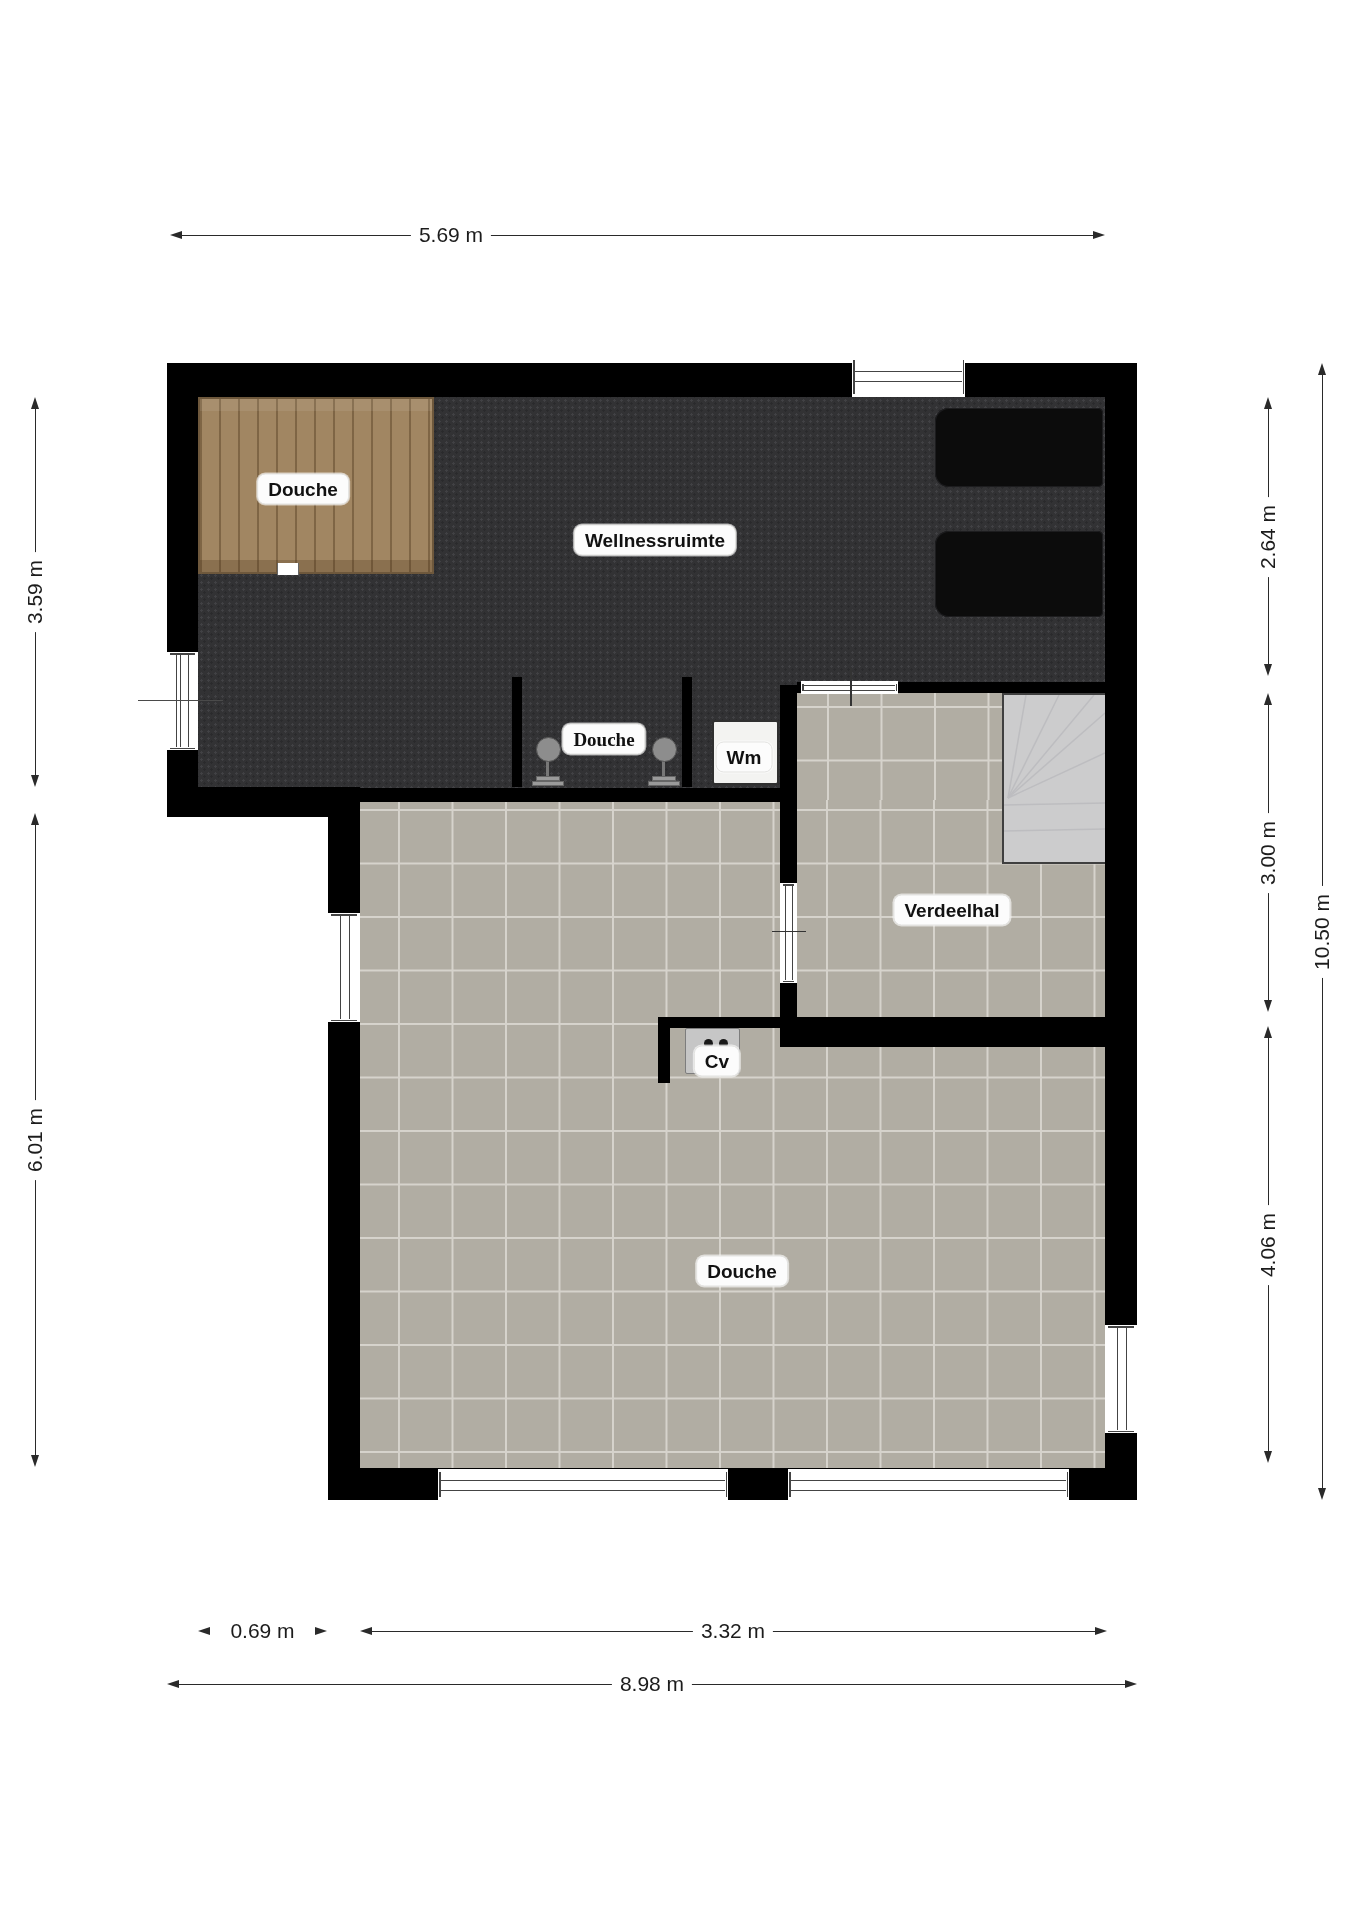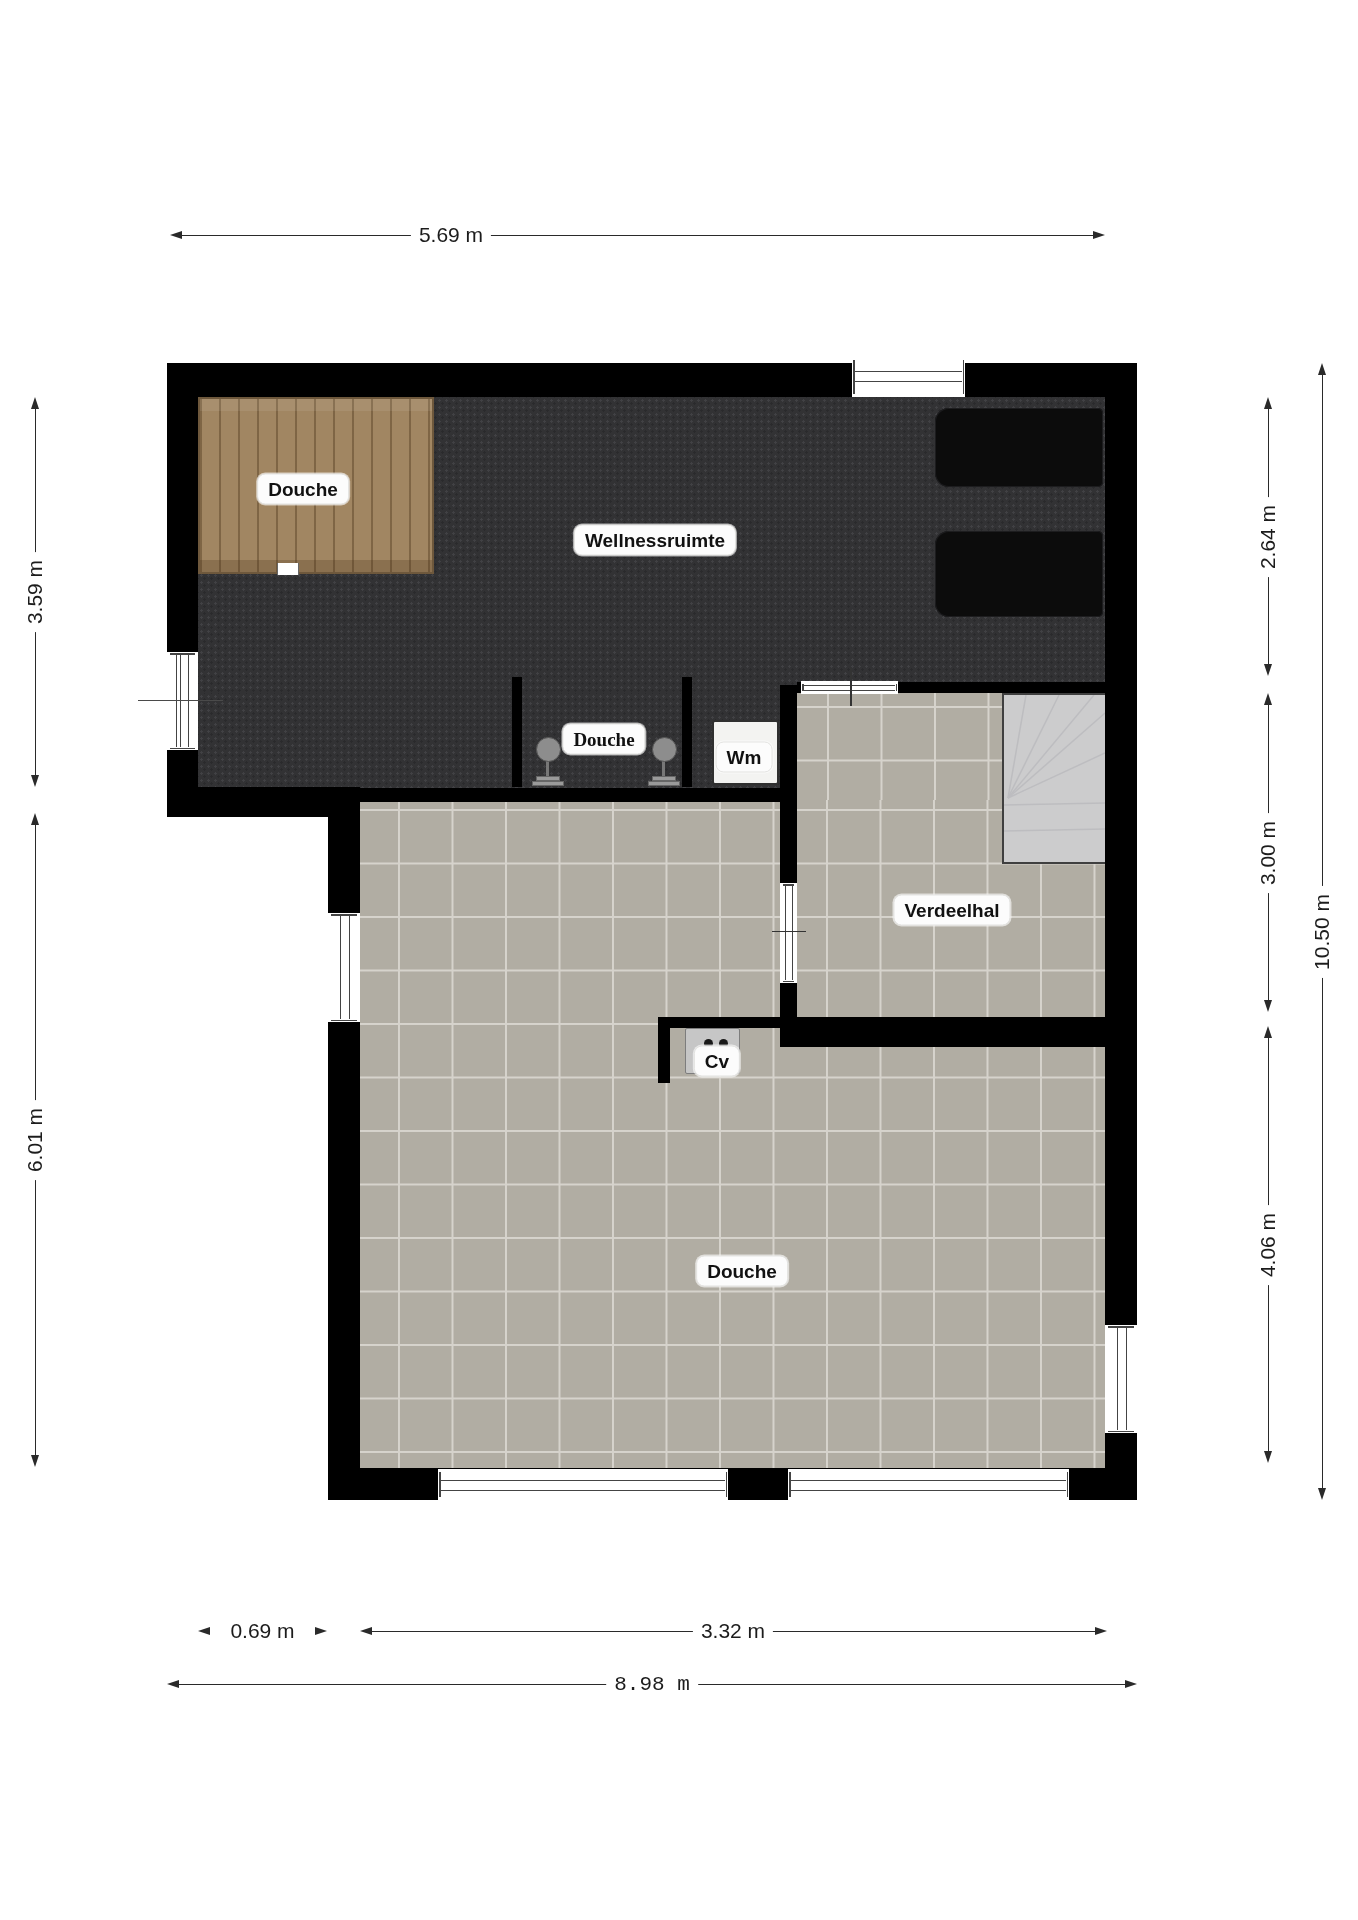--- a/index.html
+++ b/index.html
@@ -233,16 +233,16 @@
     <div class="hline"></div>
       <div class="arr-l"></div>
       <div class="arr-r"></div>
     <div class="hlabel" style="left:373px;">3.32 m</div>
   </div>
 
   <div class="hdim" style="left:167px;top:1684px;width:970px;">
     <div class="hline"></div>
       <div class="arr-l"></div>
       <div class="arr-r"></div>
-    <div class="hlabel" style="left:485px;font-family:Liberation Mono, monospace;">8.98 m</div>
+    <div class="hlabel" style="left:485px;">8.98 m</div>
   </div>
 
 </div>
 
 </body></html>

